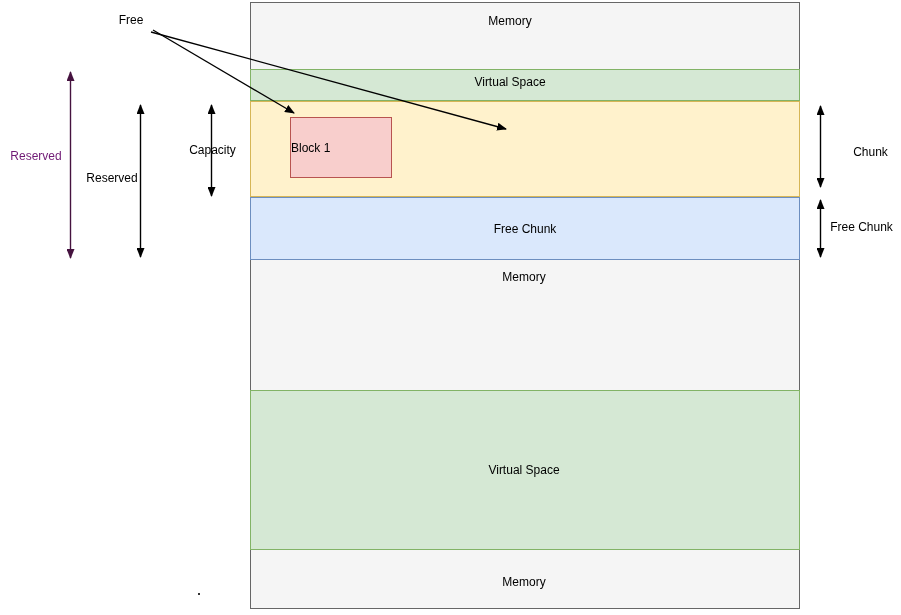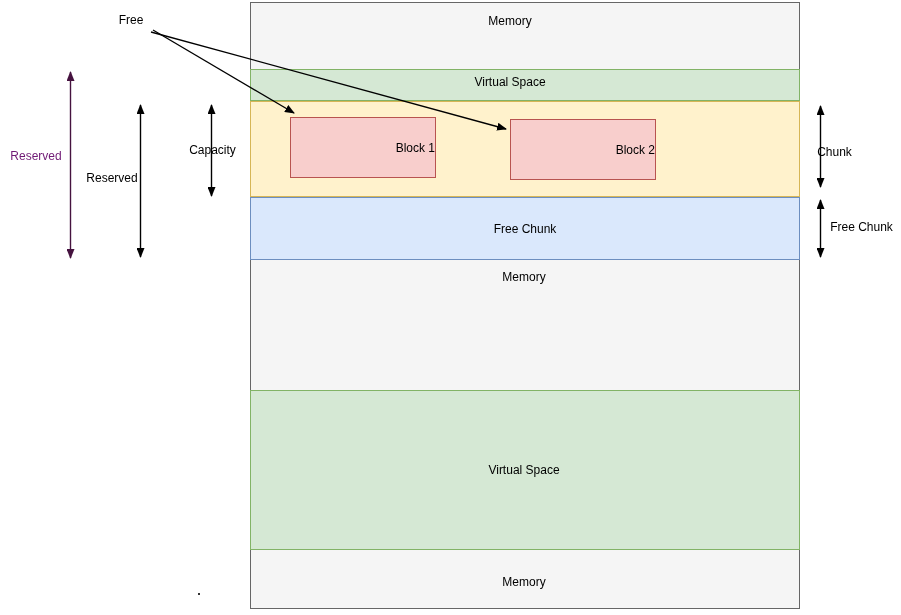--- a/index.html
+++ b/index.html
@@ -7,56 +7,53 @@
     position:relative;width:901px;height:615px;background:#ffffff;
     font-family:"Liberation Sans",sans-serif;font-size:12px;color:#000;
     overflow:hidden;
   }
   .band{position:absolute;box-sizing:border-box;}
   .outer-memory{left:250px;top:2px;width:550px;height:607px;background:#f5f5f5;border:1px solid #666666;}
   .vs-top{left:250px;top:69px;width:550px;height:32px;background:#d5e8d4;border:1px solid #82b366;}
   .chunk-band{left:250px;top:101px;width:550px;height:96px;background:#fff2cc;border:1px solid #d6b656;}
   .free-chunk-band{left:250px;top:197px;width:550px;height:63px;background:#dae8fc;border:1px solid #6c8ebf;}
   .vs-bottom{left:250px;top:390px;width:550px;height:160px;background:#d5e8d4;border:1px solid #82b366;}
-  .block{position:absolute;box-sizing:border-box;width:146px;height:61px;
+  .block{position:absolute;box-sizing:border-box;width:102px;height:61px;
     background:#f8cecc;border:1px solid #b85450;
-    display:flex;align-items:center;justify-content:flex-end;}
+    display:flex;align-items:center;justify-content:flex-start;}
   .block1{left:290px;top:117px;}
   .block2{left:510px;top:119px;}
   .lbl{position:absolute;height:16px;line-height:16px;text-align:center;white-space:nowrap;}
   .lbl-memory-top{left:250px;top:13px;width:520px;}
   .lbl-vs-top{left:250px;top:74px;width:520px;}
   .lbl-free-chunk{left:250px;top:221px;width:550px;}
   .lbl-memory-mid{left:250px;top:269px;width:548px;}
   .lbl-vs-bottom{left:250px;top:462px;width:548px;}
   .lbl-memory-bottom{left:250px;top:574px;width:548px;}
   .lbl-used{left:101px;top:12px;width:60px;}
   .lbl-reserved{left:6px;top:148px;width:60px;color:#701a75;}
   .lbl-committed{left:82px;top:170px;width:60px;}
   .lbl-capacity{left:150px;top:142px;width:61px;margin-left:32px;}
-  .lbl-chunk{left:804px;top:144px;width:61px;}
+  .lbl-chunk{left:840px;top:144px;width:61px;}
   .lbl-free-chunk-right{left:826px;top:219px;width:71px;}
   .arrows{position:absolute;left:0;top:0;width:901px;height:615px;pointer-events:none;}
 </style>
 </head>
 <body>
 
 <div class="canvas">
 
   <div class="band outer-memory"></div>
   <div class="band vs-top"></div>
   <div class="band chunk-band"></div>
   <div class="band free-chunk-band"></div>
   <div class="band vs-bottom"></div>
 
   <div class="block block1">
     <span>Block 1</span>
-  </div>
-  <div class="block block2">
-    <span>Block 2</span>
   </div>
 
   <div class="lbl lbl-memory-top">Memory</div>
   <div class="lbl lbl-vs-top">Virtual Space</div>
   <div class="lbl lbl-free-chunk">Free Chunk</div>
   <div class="lbl lbl-memory-mid">Memory</div>
   <div class="lbl lbl-vs-bottom">Virtual Space</div>
   <div class="lbl lbl-memory-bottom">Memory</div>
 
   <div class="lbl lbl-used">Free</div>

